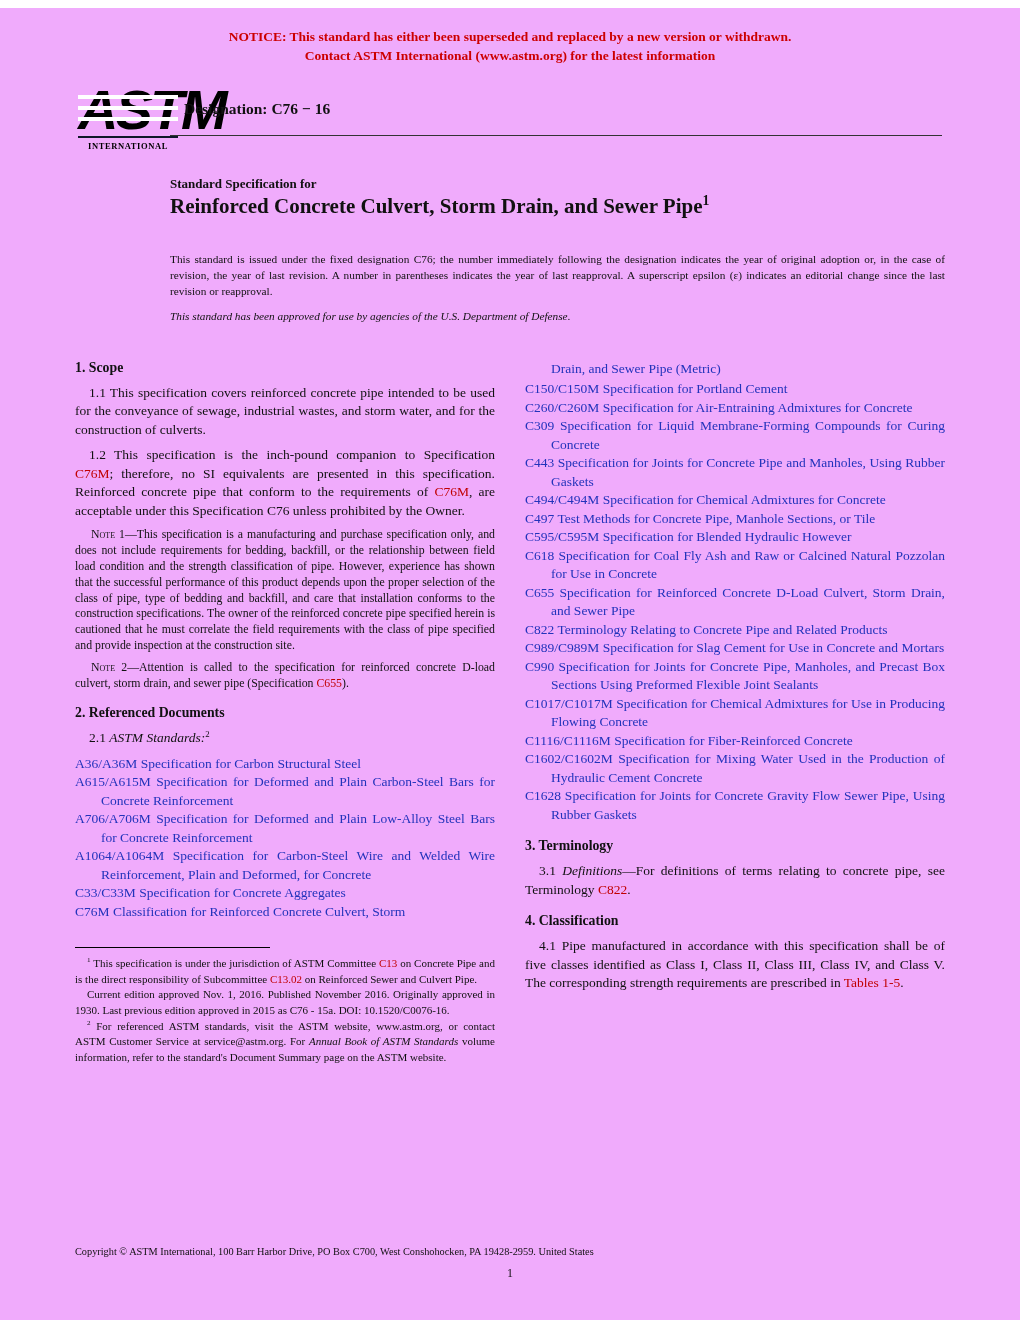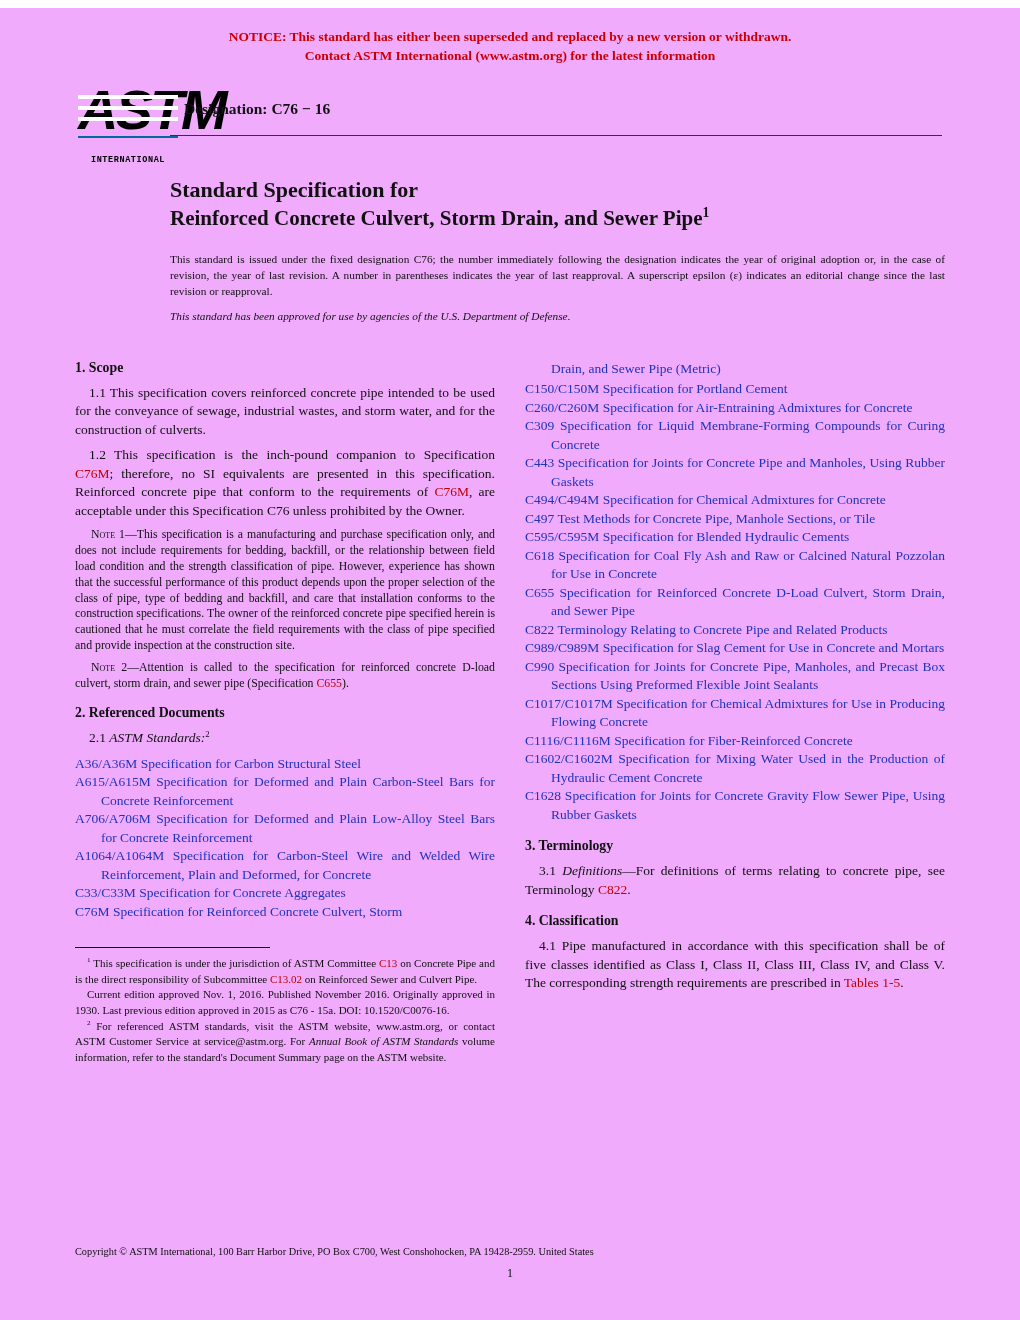--- a/index.html
+++ b/index.html
@@ -8,28 +8,28 @@
   .page { position:relative; width:1020px; height:1320px; background:#f0abfc; margin:8px auto; overflow:hidden; }
 
   .notice { position:absolute; top:20px; left:0; width:100%; text-align:center;
             font-weight:bold; font-size:13.5px; line-height:1.4; color:var(--notice-red,#cc0000); }
 
   .logo { position:absolute; left:78px; top:74px; width:100px; text-align:center; color:#000; }
   .logo-mark { position:relative; height:50px; font-family:"Liberation Sans","DejaVu Sans",sans-serif; }
   .logo-text { font-size:56px; font-weight:bold; font-style:italic; letter-spacing:-3px; line-height:1; }
   .stripe { position:absolute; left:0; right:0; height:3.5px; background:#fff; }
   .s1 { top:13px; } .s2 { top:24px; } .s3 { top:35px; }
-  .logo-sub { font-family:Liberation Mono, monospace; font-size:8.5px; font-weight:bold;
-              letter-spacing:0.6px; margin-top:4px; border-top:2px solid #0369a1; padding-top:17px; }
+  .logo-sub { font-family:Liberation Serif, serif; font-size:8.5px; font-weight:bold;
+              letter-spacing:0.6px; margin-top:4px; border-top:2px solid #0f172a; padding-top:3px; }
 
   .designation { position:absolute; left:184px; top:92px; font-size:15.5px; font-weight:bold; }
   .header-rule { position:absolute; left:170px; top:127px; width:772px; border-top:1.3px solid #333; }
 
   .title-block { position:absolute; left:170px; top:168px; width:780px; }
-  .title-kicker { font-size:22px; font-weight:bold; line-height:1.3; }
+  .title-kicker { font-size:13px; font-weight:bold; line-height:1.3; }
   .title-main { font-size:21px; font-weight:bold; line-height:1.3; }
 
   .preamble { position:absolute; left:170px; top:243px; width:775px; }
   .issued { font-size:11.3px; line-height:1.42; text-align:justify; }
   .dod { font-size:11.3px; font-style:italic; margin-top:11px; }
 
   .columns { position:absolute; left:75px; top:352px; width:870px; display:flex; gap:30px; }
   .col { width:420px; }
 
   .sec { font-size:13.8px; font-weight:bold; margin:14px 0 8px; }
@@ -110,21 +110,21 @@
           <p class="refitem"><span>A36/A36M Specification for Carbon Structural Steel</span></p>
 
           <p class="refitem"><span>A615/A615M Specification for Deformed and Plain Carbon-Steel Bars for Concrete Reinforcement</span></p>
 
           <p class="refitem"><span>A706/A706M Specification for Deformed and Plain Low-Alloy Steel Bars for Concrete Reinforcement</span></p>
 
           <p class="refitem"><span>A1064/A1064M Specification for Carbon-Steel Wire and Welded Wire Reinforcement, Plain and Deformed, for Concrete</span></p>
 
           <p class="refitem"><span>C33/C33M Specification for Concrete Aggregates</span></p>
 
-          <p class="refitem"><span>C76M Specification for Reinforced Concrete Culvert, Storm</span></p>
+          <p class="refitem"><span>C76M Classification for Reinforced Concrete Culvert, Storm</span></p>
         </div>
 
       <div class="fn-divider"></div>
       <p class="fn ind"><span class="sup">1</span><span> This specification is under the jurisdiction of ASTM Committee </span><span class="ref">C13</span><span> on Concrete Pipe and is the direct responsibility of Subcommittee </span><span class="ref">C13.02</span><span> on Reinforced Sewer and Culvert Pipe.</span></p>
       <p class="fn ind">Current edition approved Nov. 1, 2016. Published November 2016. Originally approved in 1930. Last previous edition approved in 2015 as C76 - 15a. DOI: 10.1520/C0076-16.</p>
       <p class="fn ind"><span class="sup">2</span><span> For referenced ASTM standards, visit the ASTM website, www.astm.org, or contact ASTM Customer Service at service@astm.org. For </span><span class="i">Annual Book of ASTM Standards</span><span> volume information, refer to the standard's Document Summary page on the ASTM website.</span></p>
     </div>
 
     <div class="col">
       <p class="refitem cont">Drain, and Sewer Pipe (Metric)</p>
@@ -136,21 +136,21 @@
           <p class="refitem"><span>C260/C260M Specification for Air-Entraining Admixtures for Concrete</span></p>
 
           <p class="refitem"><span>C309 Specification for Liquid Membrane-Forming Compounds for Curing Concrete</span></p>
 
           <p class="refitem"><span>C443 Specification for Joints for Concrete Pipe and Manholes, Using Rubber Gaskets</span></p>
 
           <p class="refitem"><span>C494/C494M Specification for Chemical Admixtures for Concrete</span></p>
 
           <p class="refitem"><span>C497 Test Methods for Concrete Pipe, Manhole Sections, or Tile</span></p>
 
-          <p class="refitem"><span>C595/C595M Specification for Blended Hydraulic Cements</span></p>
+          <p class="refitem"><span>C595/C595M Specification for Blended Hydraulic However</span></p>
 
           <p class="refitem"><span>C618 Specification for Coal Fly Ash and Raw or Calcined Natural Pozzolan for Use in Concrete</span></p>
 
           <p class="refitem"><span>C655 Specification for Reinforced Concrete D-Load Culvert, Storm Drain, and Sewer Pipe</span></p>
 
           <p class="refitem"><span>C822 Terminology Relating to Concrete Pipe and Related Products</span></p>
 
           <p class="refitem"><span>C989/C989M Specification for Slag Cement for Use in Concrete and Mortars</span></p>
 
           <p class="refitem"><span>C990 Specification for Joints for Concrete Pipe, Manholes, and Precast Box Sections Using Preformed Flexible Joint Sealants</span></p>

